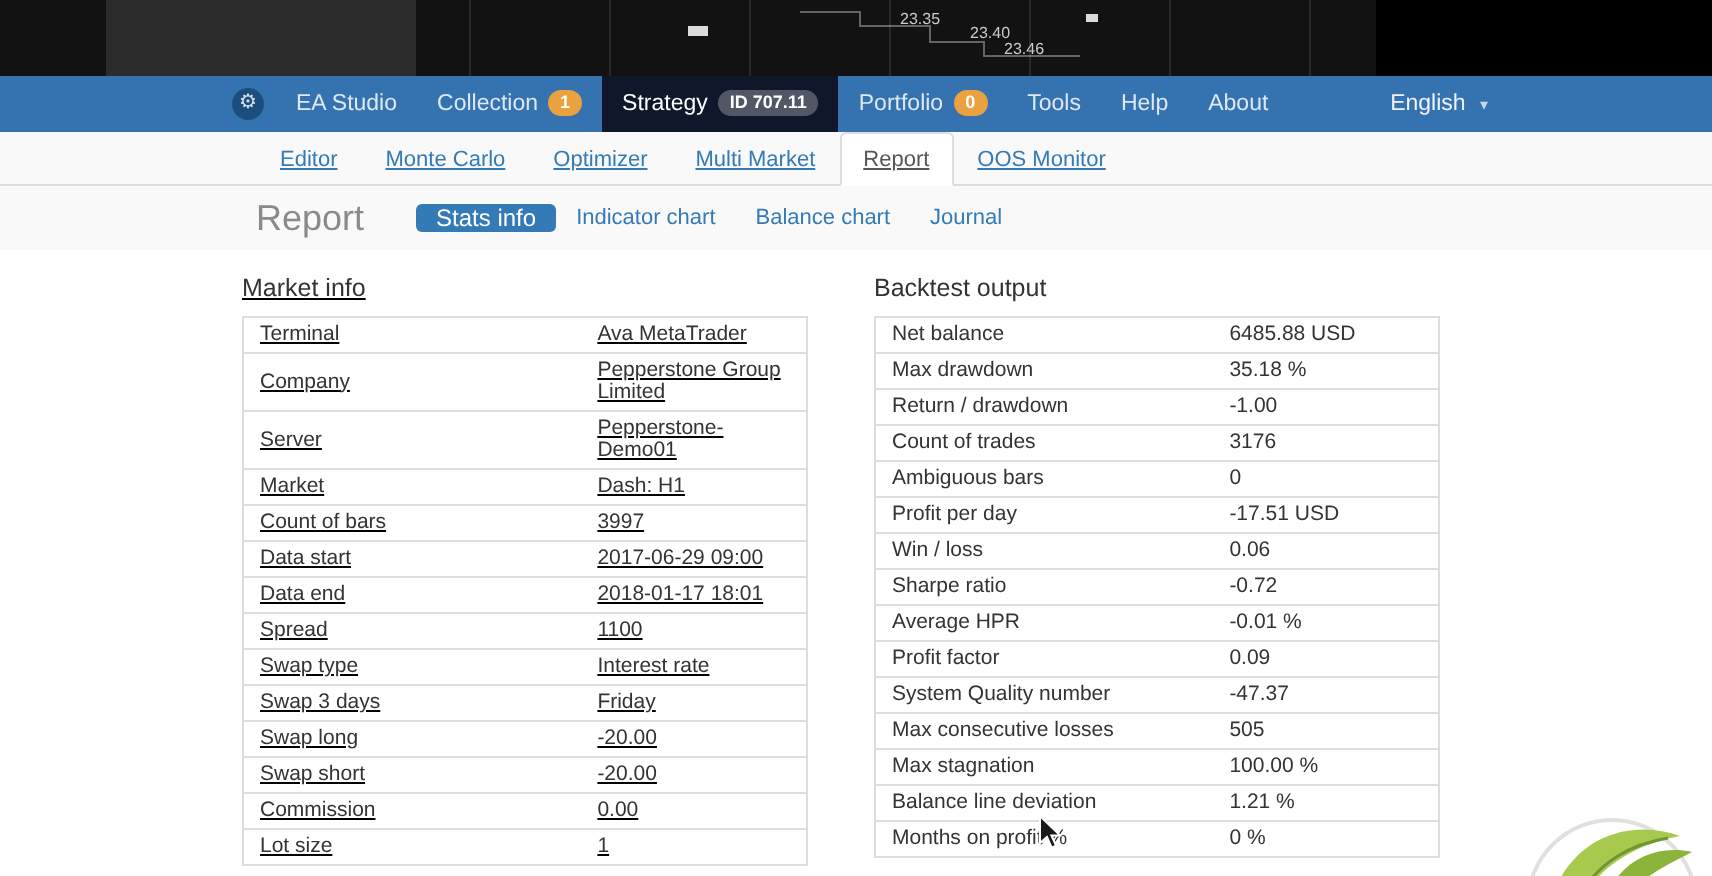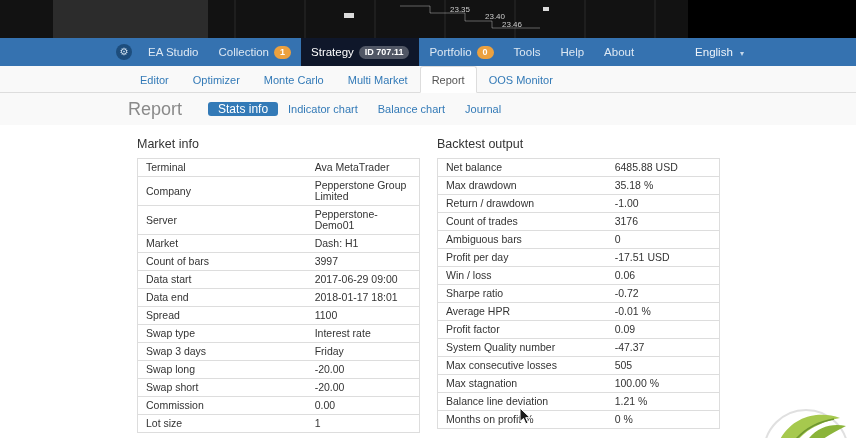--- a/index.html
+++ b/index.html
@@ -22,33 +22,33 @@
   .nav-item{color:#dde8f3;font-size:11.5px;line-height:28px;padding:0 10px;text-decoration:none;cursor:pointer;white-space:nowrap;}
   .nav-item.active{background:#0f172a;color:#fff;}
   .caret{font-size:8px;margin-left:4px;color:#c4d6e8;}
   .badge{margin-left:5px;padding:1px 6px;border-radius:8px;font-size:9px;font-weight:bold;
     background:#eca13f;color:#fff;display:inline-block;line-height:11px;vertical-align:1px;}
   .badge-blue{background:rgba(255,255,255,.28);}
   .language{position:absolute;right:112px;top:0;color:#eef4fa;font-size:11.5px;line-height:28px;cursor:pointer;}
   
   .tabsrow{position:absolute;left:0;top:66px;width:856px;height:27px;background:#f9f9f9;
     border-bottom:1px solid #ddd;box-sizing:border-box;display:flex;align-items:stretch;padding-left:128px;}
-  .tab{font-size:11px;color:#337ab7;padding:7px 11px 6px;cursor:pointer;border:1px solid transparent;box-sizing:border-box;}
+  .tab{font-size:11px;color:#337ab7;padding:7px 11px 6px;cursor:pointer;border:1px solid transparent;box-sizing:border-box;text-decoration:underline;}
   .tab.active{background:#fff;border:1px solid #ddd;border-bottom:1px solid #fff;margin-bottom:-1px;
     border-radius:3px 3px 0 0;color:#555;}
   
   .reportbar{position:absolute;left:0;top:93px;width:856px;height:32px;background:#f9f9f9;
     display:flex;align-items:center;padding-left:128px;box-sizing:border-box;}
   .page-title{font-size:18px;font-weight:normal;color:#8a8a8a;margin:0 26px 0 0;}
   .pill{background:#337ab7;color:#fff;border-radius:3px;padding:0 10px;font-size:12px;cursor:pointer;}
   .pill-link{color:#337ab7;font-size:11px;padding:4px 10px;cursor:pointer;text-decoration:none;}
   
   .content{position:absolute;left:0;top:125px;width:856px;height:313px;background:#fff;}
   .tblock{position:absolute;top:12px;width:283px;}
-  .tblock.left{left:137px;}
+  .tblock.left{left:121px;text-decoration:underline;}
   .tblock.right{left:437px;}
   .ttitle{font-size:12.5px;color:#333;margin-bottom:7px;}
   .stats-table{width:100%;border-collapse:collapse;border:1px solid #ddd;}
   .stats-table td{font-size:10.5px;line-height:11px;color:#333;padding:3px 8px;border-top:1px solid #ddd;}
   .stats-table td.lab{width:60%;}
   
   .cursor{position:absolute;left:519px;top:407px;width:13px;height:19px;pointer-events:none;}
   .logo{position:absolute;left:758px;top:396px;width:96px;height:42px;overflow:hidden;}
 </style>
 </head>
@@ -85,22 +85,22 @@
     <a class="nav-item"><span>Portfolio</span><span class="badge">0</span></a>
     <a class="nav-item"><span>Tools</span></a>
     <a class="nav-item"><span>Help</span></a>
     <a class="nav-item"><span>About</span></a>
   </div>
   <a class="language"><span>English</span> <span class="caret">▾</span></a>
 </nav>
 
 <div class="tabsrow">
   <div class="tab">Editor</div>
+  <div class="tab">Monte Carlo</div>
   <div class="tab">Optimizer</div>
-  <div class="tab">Monte Carlo</div>
   <div class="tab">Multi Market</div>
   <div class="tab active">Report</div>
   <div class="tab">OOS Monitor</div>
 </div>
 
 <div class="reportbar">
   <h1 class="page-title">Report</h1>
   <a class="pill">Stats info</a>
   <a class="pill-link">Indicator chart</a>
   <a class="pill-link">Balance chart</a>

